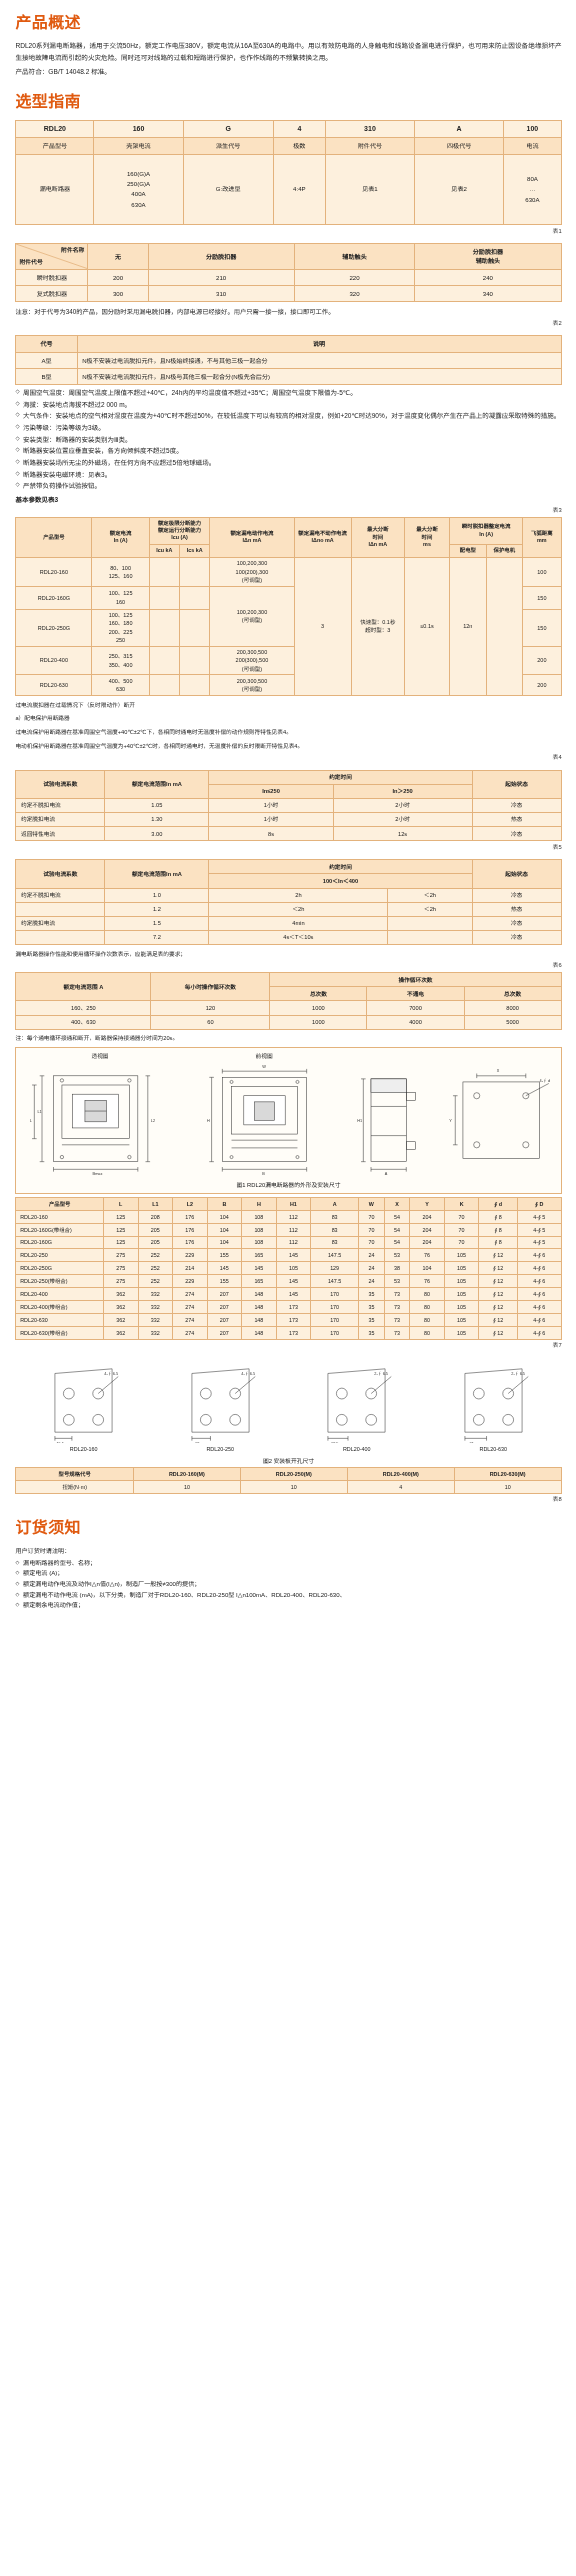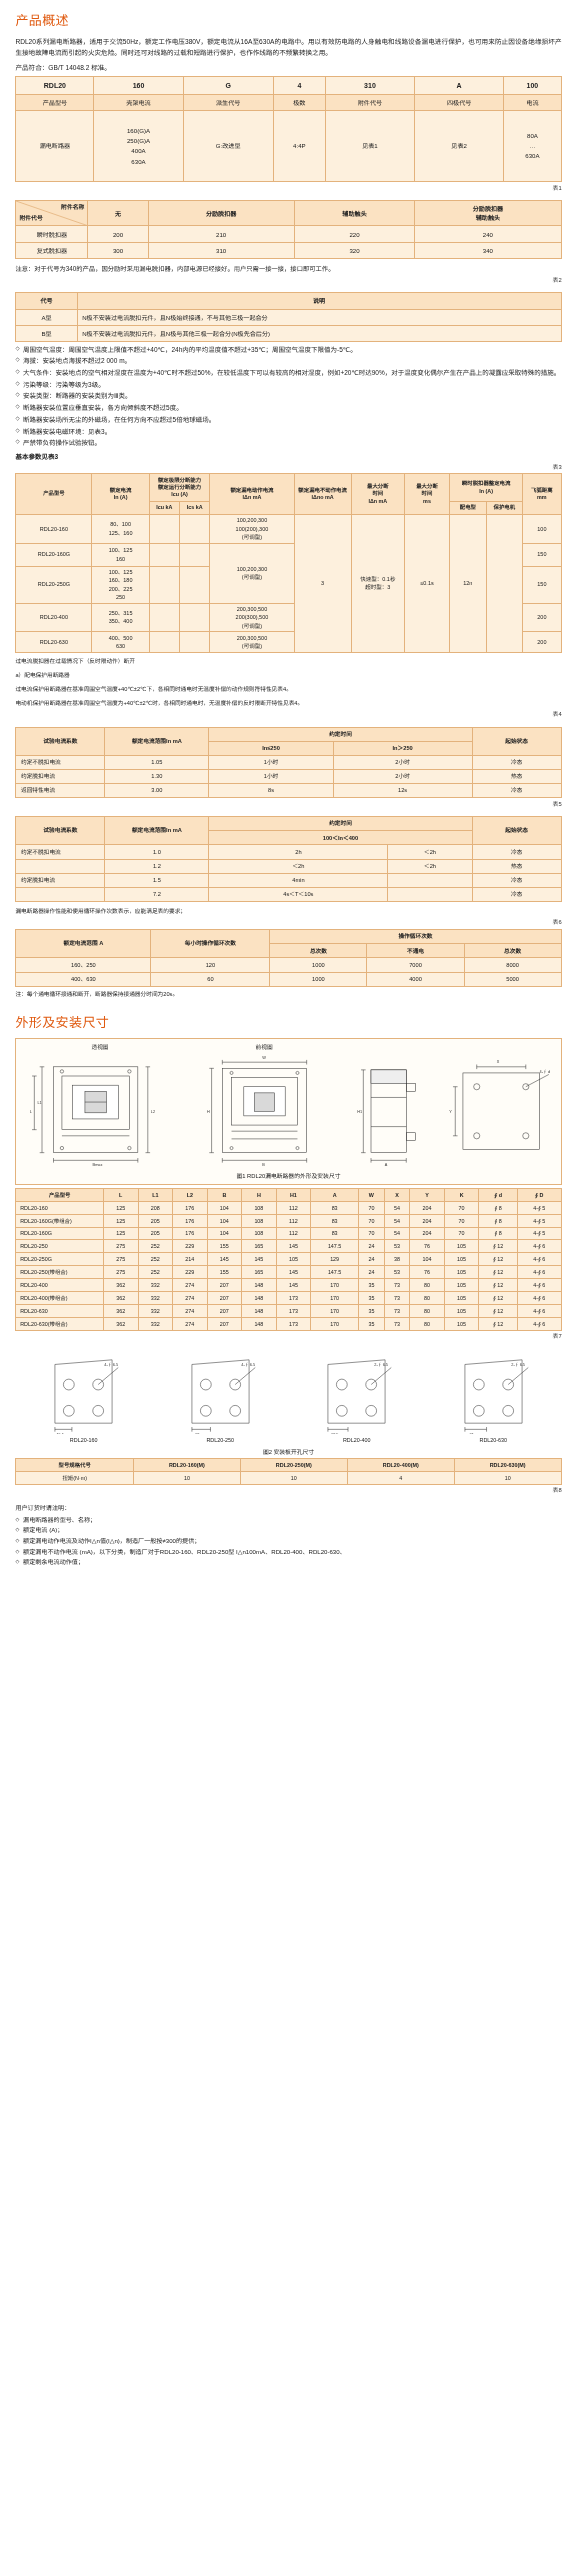--- a/index.html
+++ b/index.html
@@ -7,22 +7,22 @@
     width:577px;
     font-family:"Liberation Sans","DejaVu Sans",sans-serif;
     color:#222;
     font-size:6.1px;
     line-height:1.5;
     -webkit-font-smoothing:antialiased;
   }
   .page{width:577px;padding:7.7px 15.4px 23px 15.4px;box-sizing:border-box;}
   h2.sec{
     color:#e05a10;
-    font-size:13px;
-    font-weight:normal;
+    font-size:16px;
+    font-weight:bold;
     margin:12.3px 0 5.4px 0;
     letter-spacing:0.4px;
   }
   h2.sec.first{margin-top:3.1px;}
   p.body{
     font-size:6.6px;
     line-height:1.75;
     margin:0 0 3.1px 0;
     text-align:justify;
     color:#1a1a1a;
@@ -149,20 +149,21 @@
 </style>
 </head>
 <body>
 
 <div class="page">
 
   <h2 class="sec first">产品概述</h2>
   <p class="body">RDL20系列漏电断路器，适用于交流50Hz，额定工作电压380V，额定电流从16A至630A的电路中。用以有效防电路的人身触电和线路设备漏电进行保护，也可用来防止因设备绝缘损坏产生接地故障电流而引起的火灾危险。同时还可对线路的过载和短路进行保护，也作作线路的不频繁转换之用。</p>
   <p class="body">产品符合：GB/T 14048.2 标准。</p>
 
+  <h2 class="sec">选型指南</h2>
   <table class="guide">
     <tbody>
         <tr class="row1">
       <td class="lead">RDL20</td>
       <td>160</td>
       <td>G</td>
       <td>4</td>
       <td>310</td>
       <td>A</td>
       <td>100</td>
@@ -475,21 +476,20 @@
         <td>400、630</td>
         <td>60</td>
         <td>1000</td>
         <td>4000</td>
         <td>5000</td>
       </tr>
     </tbody>
   </table>
   <p class="small-note">注：每个通电循环接通和断开，断路器保持接通器分时间为20s。</p>
 
-  <h2 class="sec">外形及安装尺寸</h2>
 
   <div class="draw-wrap">
     <div class="draw-row">
 
       <div class="draw-cell">
         <div class="draw-label">透视图</div>
         <svg width="161" height="115" viewBox="0 0 210 150" style="font-size:8px">
           <g stroke="#333" fill="none" stroke-width="0.7">
             <rect x="45" y="18" width="110" height="112"></rect>
             <rect x="56" y="30" width="88" height="70"></rect>
@@ -891,20 +891,21 @@
         <td>扭矩(N·m)</td>
         <td>10</td>
         <td>10</td>
         <td>4</td>
         <td>10</td>
       </tr>
     </tbody>
   </table>
   <div class="tbl-caption">表8</div>
 
+  <h2 class="sec">订货须知</h2>
   <p class="small-note" style="font-size:6.1px;margin:0">用户订货时请注明：</p>
   <ul class="order">
     <li>漏电断路器的型号、名称；</li>
     <li>额定电流 (A)；</li>
     <li>额定漏电动作电流及动作I△n值(I△n)，制造厂一般按≠300的提供；</li>
     <li>额定漏电不动作电流 (mA)，以下分类，制造厂对于RDL20-160、RDL20-250型 I△n100mA、RDL20-400、RDL20-630、</li>
     <li>额定剩余电流动作值；</li>
   </ul>
 
 </div>

